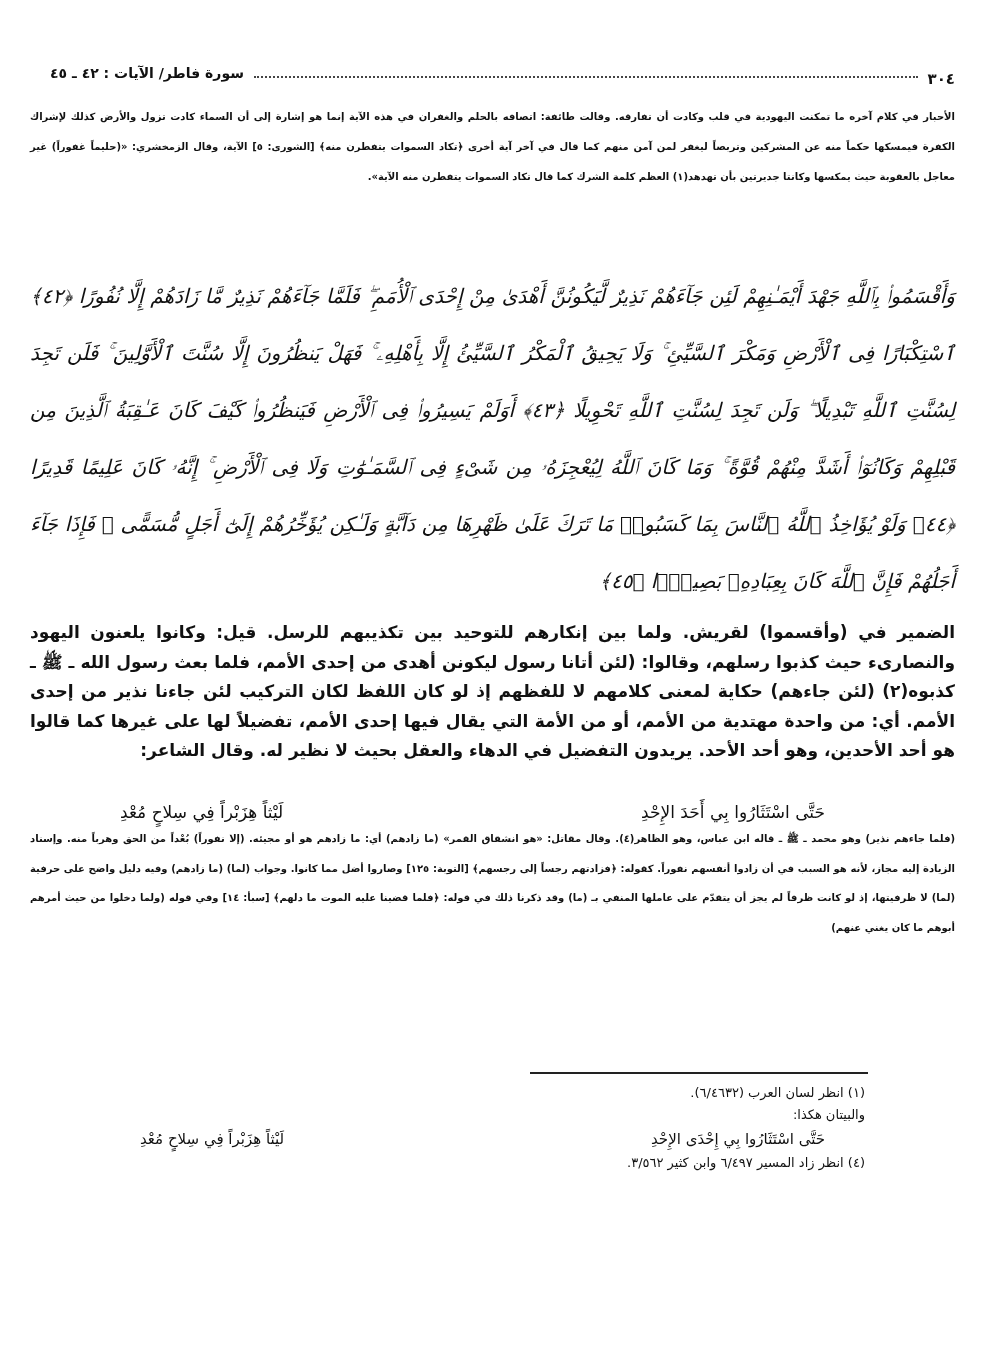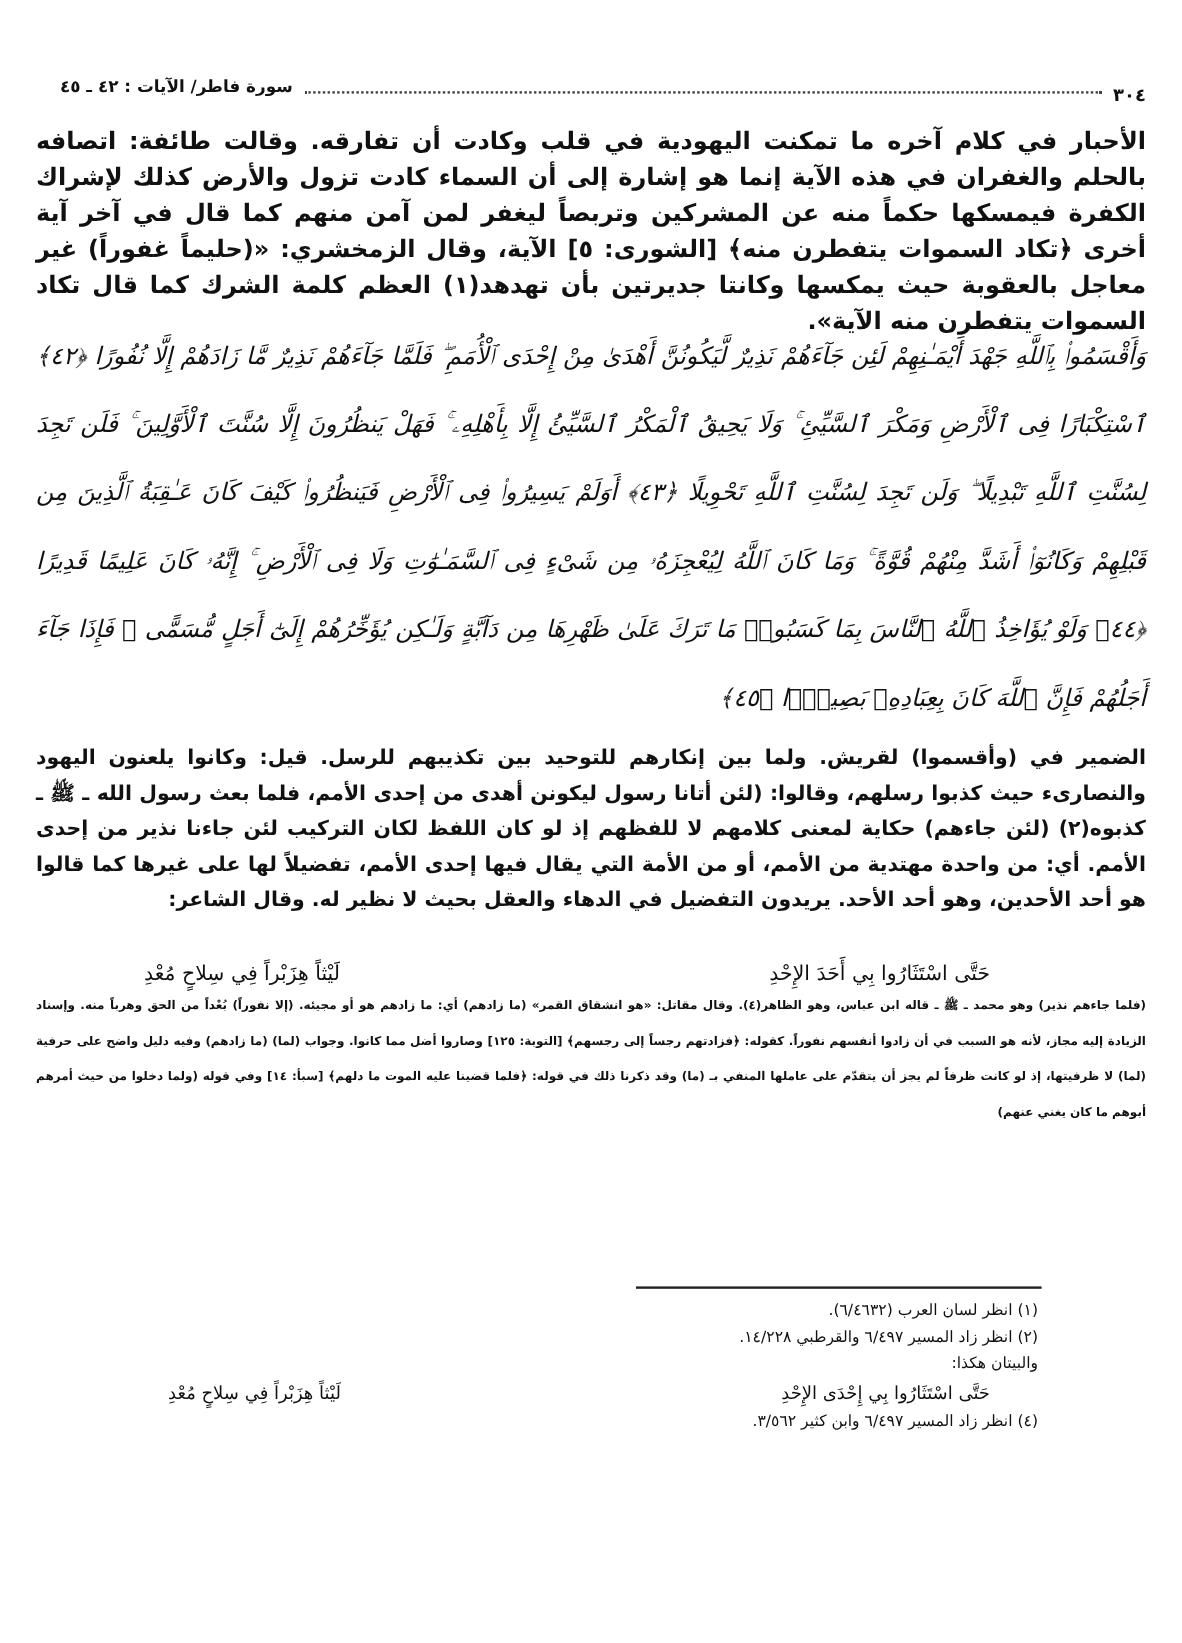--- a/index.html
+++ b/index.html
@@ -9,21 +9,21 @@
   }
   .page { position: absolute; inset: 0; }
   .header {
     position: absolute; top: 60px; left: 30px; right: 30px; height: 26px;
     display: flex; direction: rtl; align-items: center; font-size: 15px;
   }
   .header .pnum { font-weight: bold; margin-top: 11px; }
   .header .dots { flex: 1; border-bottom: 2px dotted #444; margin: 0 10px; height: 0; position: relative; top: 4px; }
   .header .surah { font-weight: bold; font-size: 14px; margin-left: 20px; }
   .block { position: absolute; left: 30px; right: 30px; direction: rtl; text-align: justify; }
-  .p1 { top: 102px; font-size: 20px; line-height: 30px; font-weight: bold; }
+  .p1 { top: 102px; font-size: 10px; line-height: 30px; font-weight: bold; }
   .quran { top: 268px; font-size: 20px; line-height: 57px; text-align: justify; text-align-last: right; font-style: italic; }
   .p2 { top: 618px; font-size: 17px; line-height: 29.5px; font-weight: bold; }
   .verse-line {
     position: absolute; top: 802px; left: 120px; right: 160px; direction: rtl;
     display: flex; justify-content: space-between; font-size: 17px;
   }
   .p3 { top: 824px; font-size: 10px; line-height: 29.5px; font-weight: bold; }
   .rule { position: absolute; top: 1072px; left: 530px; width: 338px; border-top: 2px solid #222; }
   .fn { position: absolute; right: 120px; left: 80px; direction: rtl; font-size: 13px; line-height: 22px; }
   .fn .line { display: block; text-align: right; }
@@ -50,21 +50,20 @@
     <span>حَتَّى اسْتَثَارُوا بِي أَحَدَ الإِحْدِ</span>
     <span>لَيْثاً هِزَبْراً فِي سِلاحٍ مُعْدِ</span>
   </div>
 
   <div class="block p3">(فلما جاءهم نذير) وهو محمد ـ ﷺ ـ قاله ابن عباس، وهو الظاهر(٤). وقال مقاتل: «هو انشقاق القمر» (ما زادهم) أي: ما زادهم هو أو مجيئه. (إلا نفوراً) بُعْداً من الحق وهرباً منه. وإسناد الزيادة إليه مجاز، لأنه هو السبب في أن زادوا أنفسهم نفوراً. كقوله: ﴿فزادتهم رجساً إلى رجسهم﴾ [التوبة: ١٢٥] وصاروا أضل مما كانوا. وجواب (لما) (ما زادهم) وفيه دليل واضح على حرفية (لما) لا ظرفيتها، إذ لو كانت ظرفاً لم يجز أن يتقدّم على عاملها المنفي بـ (ما) وقد ذكرنا ذلك في قوله: ﴿فلما قضينا عليه الموت ما دلهم﴾ [سبأ: ١٤] وفي قوله (ولما دخلوا من حيث أمرهم أبوهم ما كان يغني عنهم)</div>
 
   <div class="rule"></div>
 
   <div class="fn" style="top:1082px;">
     <span class="line">(١) انظر لسان العرب (٦/٤٦٣٢).</span>
-    <span class="line">(٢) انظر زاد المسير ٦/٤٩٧ والقرطبي ١٤/٢٢٨.</span>
     <span class="line">والبيتان هكذا:</span>
     <div class="poem">
       <span>حَتَّى اسْتَثَارُوا بِي إِحْدَى الإِحْدِ</span>
       <span>لَيْثاً هِزَبْراً فِي سِلاحٍ مُعْدِ</span>
     </div>
     <span class="line">(٤) انظر زاد المسير ٦/٤٩٧ وابن كثير ٣/٥٦٢.</span>
   </div>
 
 </div>
 

